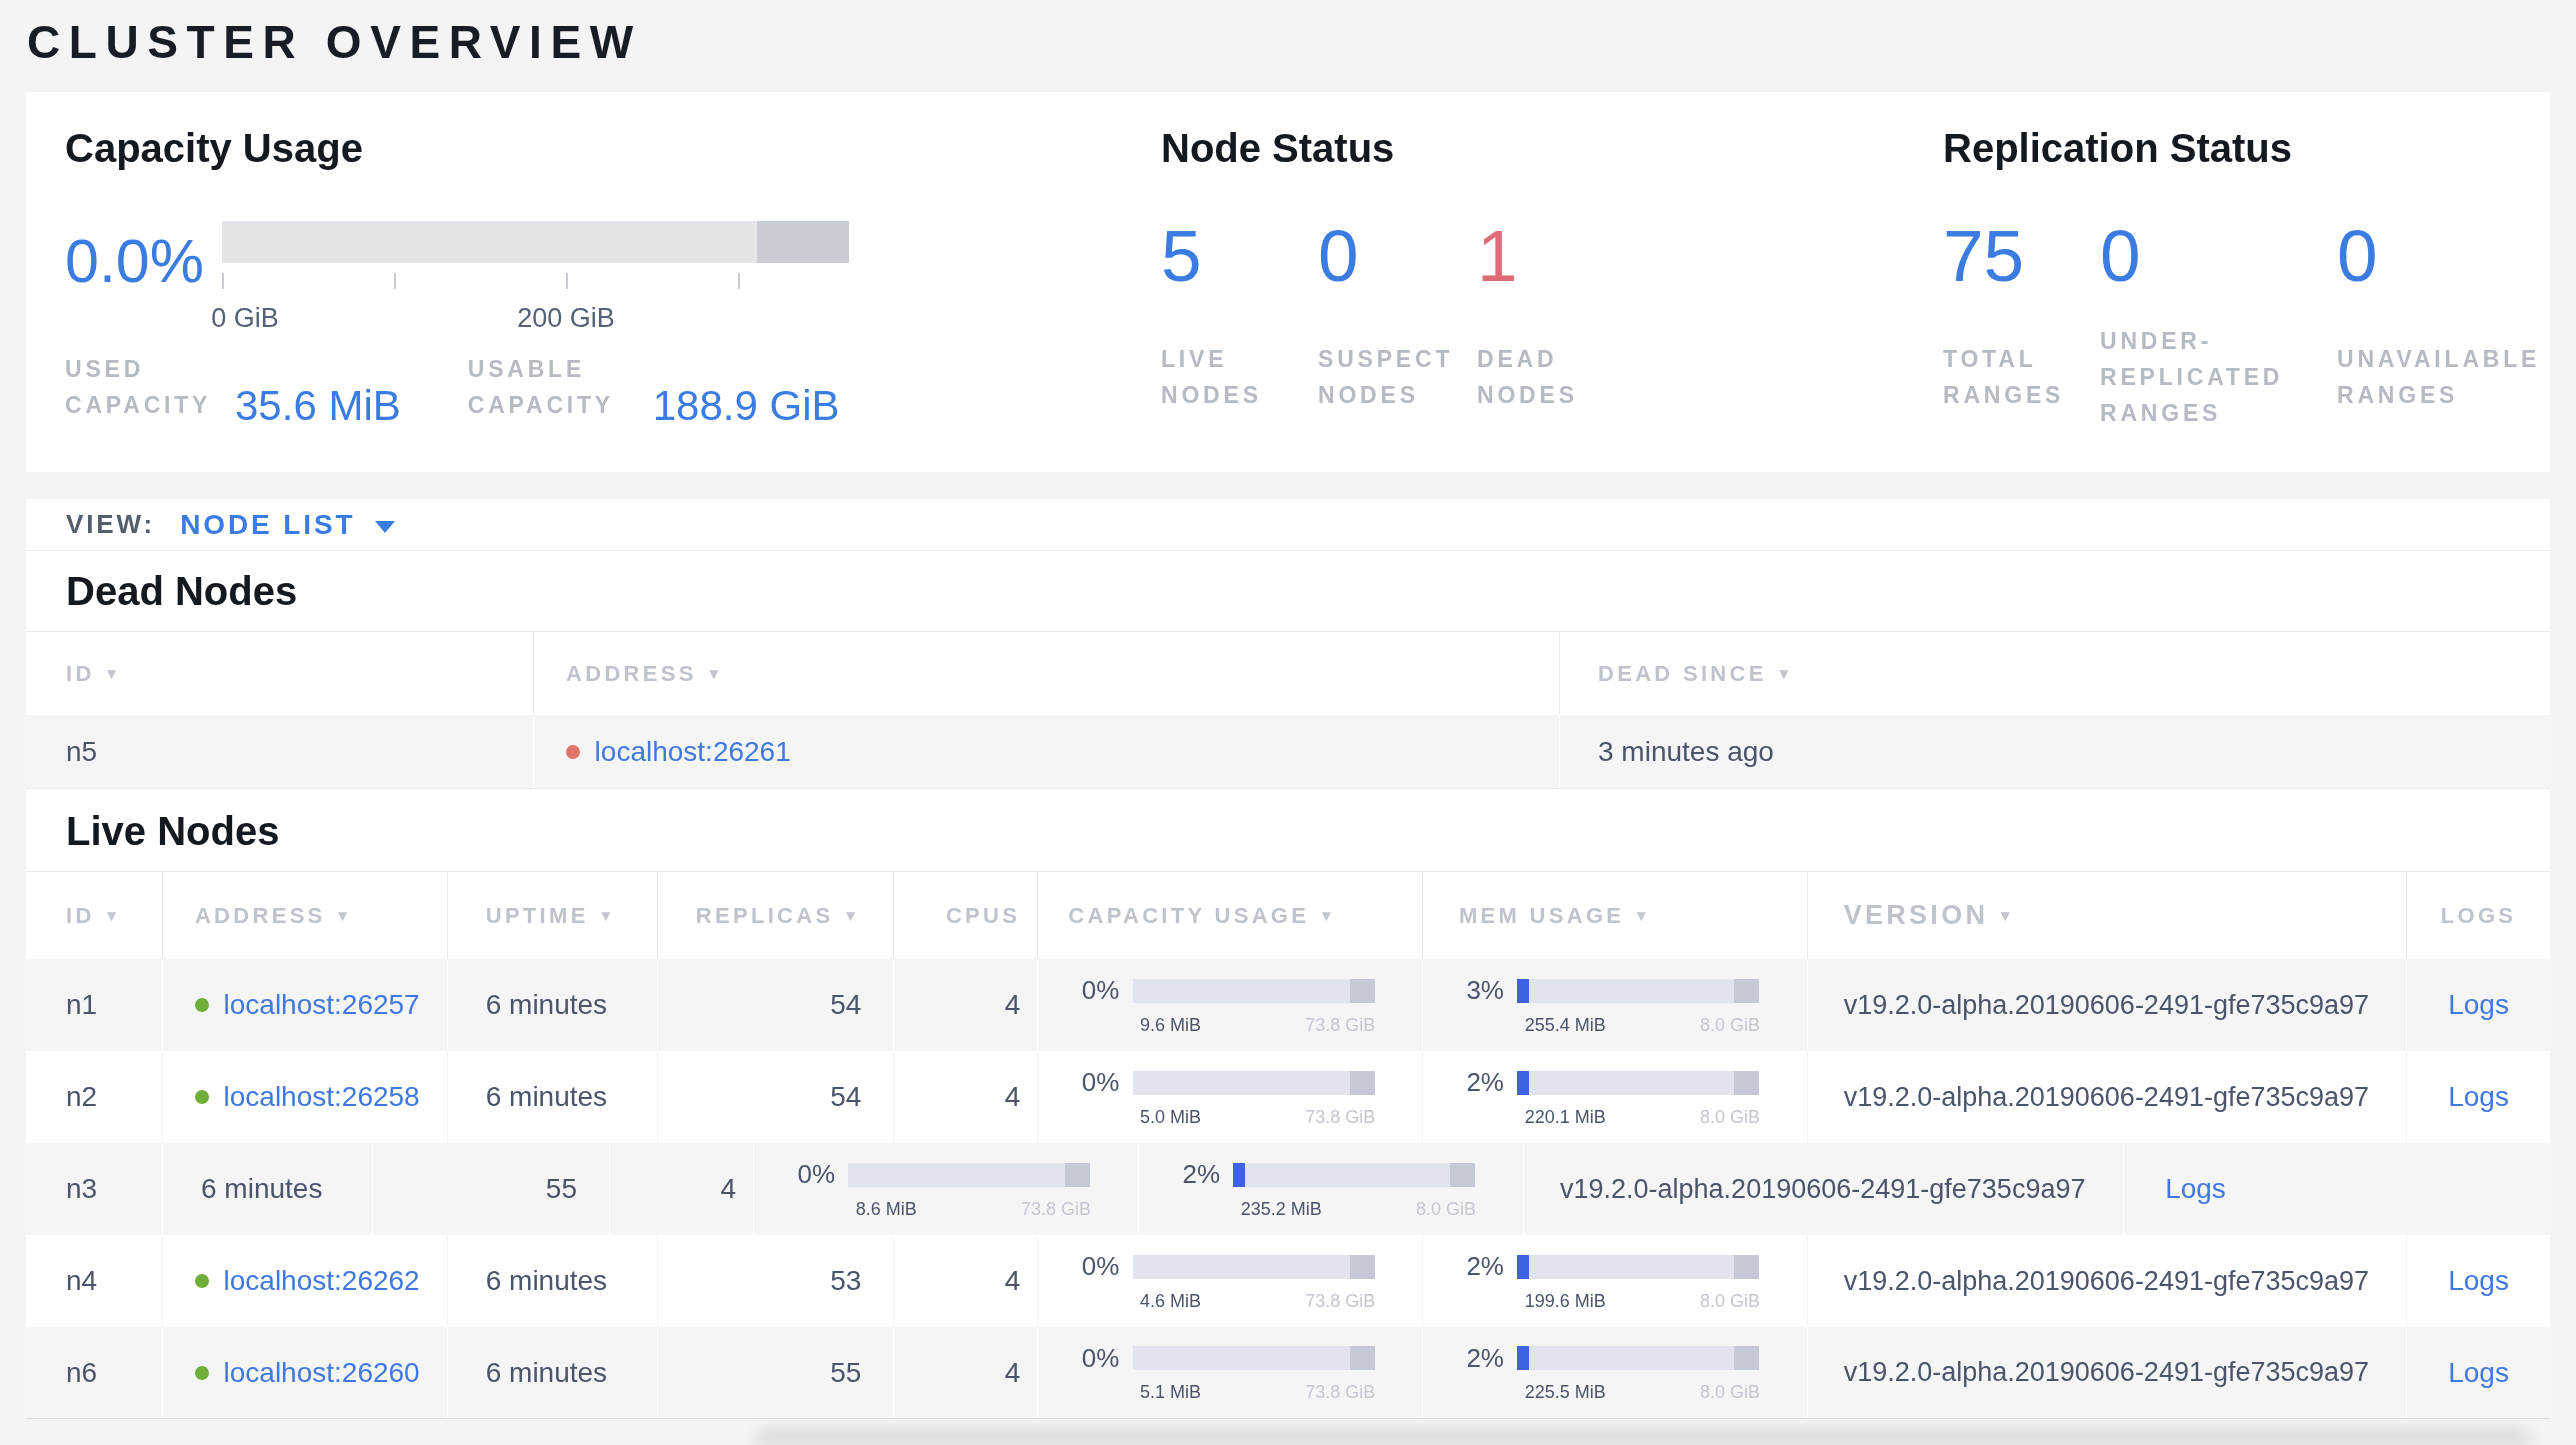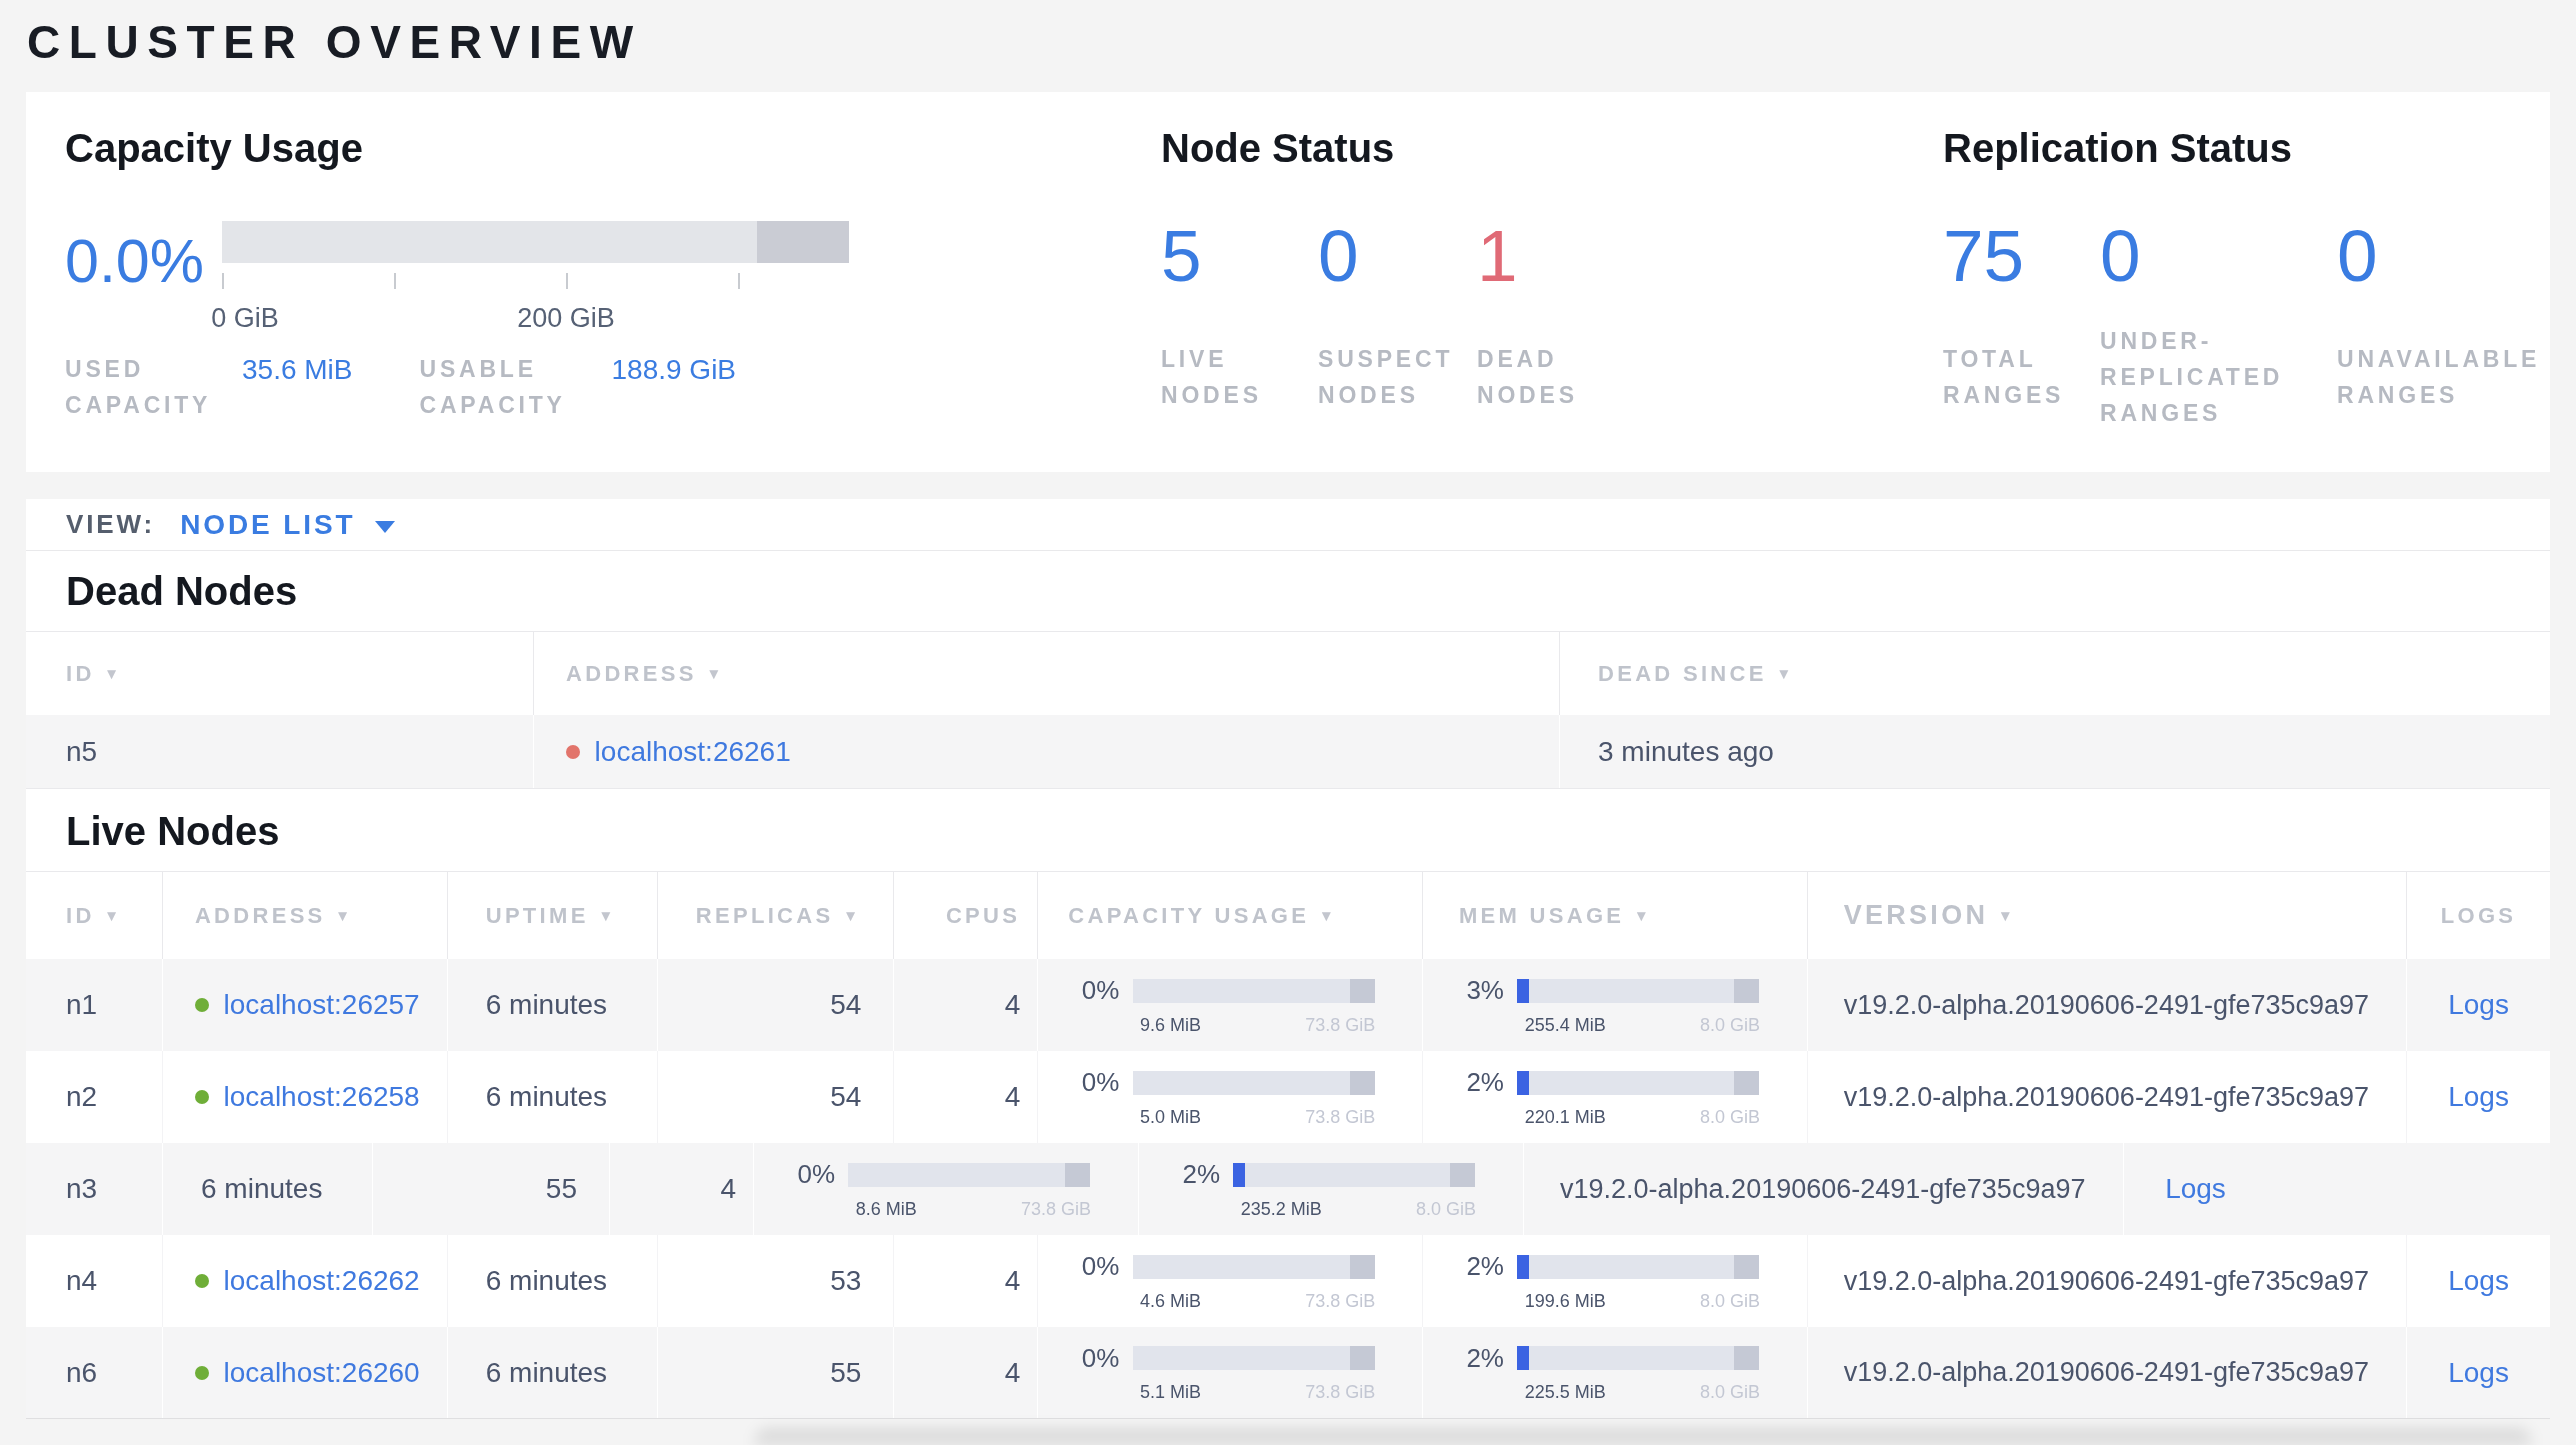--- a/index.html
+++ b/index.html
@@ -29,28 +29,28 @@
   .sec-repl { flex:1; }
 
   .cap-row { display:flex; align-items:flex-start; margin-top:50px; }
   .cap-pct { width:116px; font-size:61px; color:#3a7ce1; line-height:1; margin-top:9.5px; }
   .cap-chart { position:relative; margin-left:41px; }
   .cap-bar { position:relative; width:627px; height:42px; background:#e3e5e9; }
   .cap-bar-dark { position:absolute; right:0; top:0; height:100%; width:92px; background:#caccd4; }
   .cap-tick { position:absolute; top:52px; width:1.9px; height:15.3px; background:#c8cbd0; }
   .cap-tick-label { position:absolute; top:82px; transform:translateX(-50%); font-size:27px; color:#566175; white-space:nowrap; }
   .cap-stats { display:flex; gap:67px; margin-top:59px; }
-  .cap-stat { display:flex; align-items:flex-start; gap:30px; }
+  .cap-stat { display:flex; align-items:flex-end; gap:23px; }
   .stat-label {
     font-size:23px; letter-spacing:3.8px; color:#b6bac2; font-weight:700;
     line-height:36px; text-transform:uppercase;
   }
   .cap-stat .stat-label { width:147px; }
   .cap-stat:nth-child(2) .stat-label { width:162px; }
-  .cap-stat-value { font-size:28px; color:#3a7ce1; line-height:38px; margin-bottom:-1.9px; white-space:nowrap; }
+  .cap-stat-value { font-size:42px; color:#3a7ce1; line-height:38px; margin-bottom:-1.9px; white-space:nowrap; }
 
   .stats-row { display:flex; margin-top:48px; }
   .stat-item {}
   .sec-nodes .stat-item:nth-child(1){ width:157px; }
   .sec-nodes .stat-item:nth-child(2){ width:159px; }
   .sec-repl  .stat-item:nth-child(1){ width:157px; }
   .sec-repl  .stat-item:nth-child(2){ width:237px; }
   .stat-num { font-size:73px; line-height:1; color:#3a7ce1; }
   .stat-num.red { color:#e06a76; }
   .stat-item .stat-label { display:flex; align-items:center; min-height:143px; margin-top:13.4px; }

